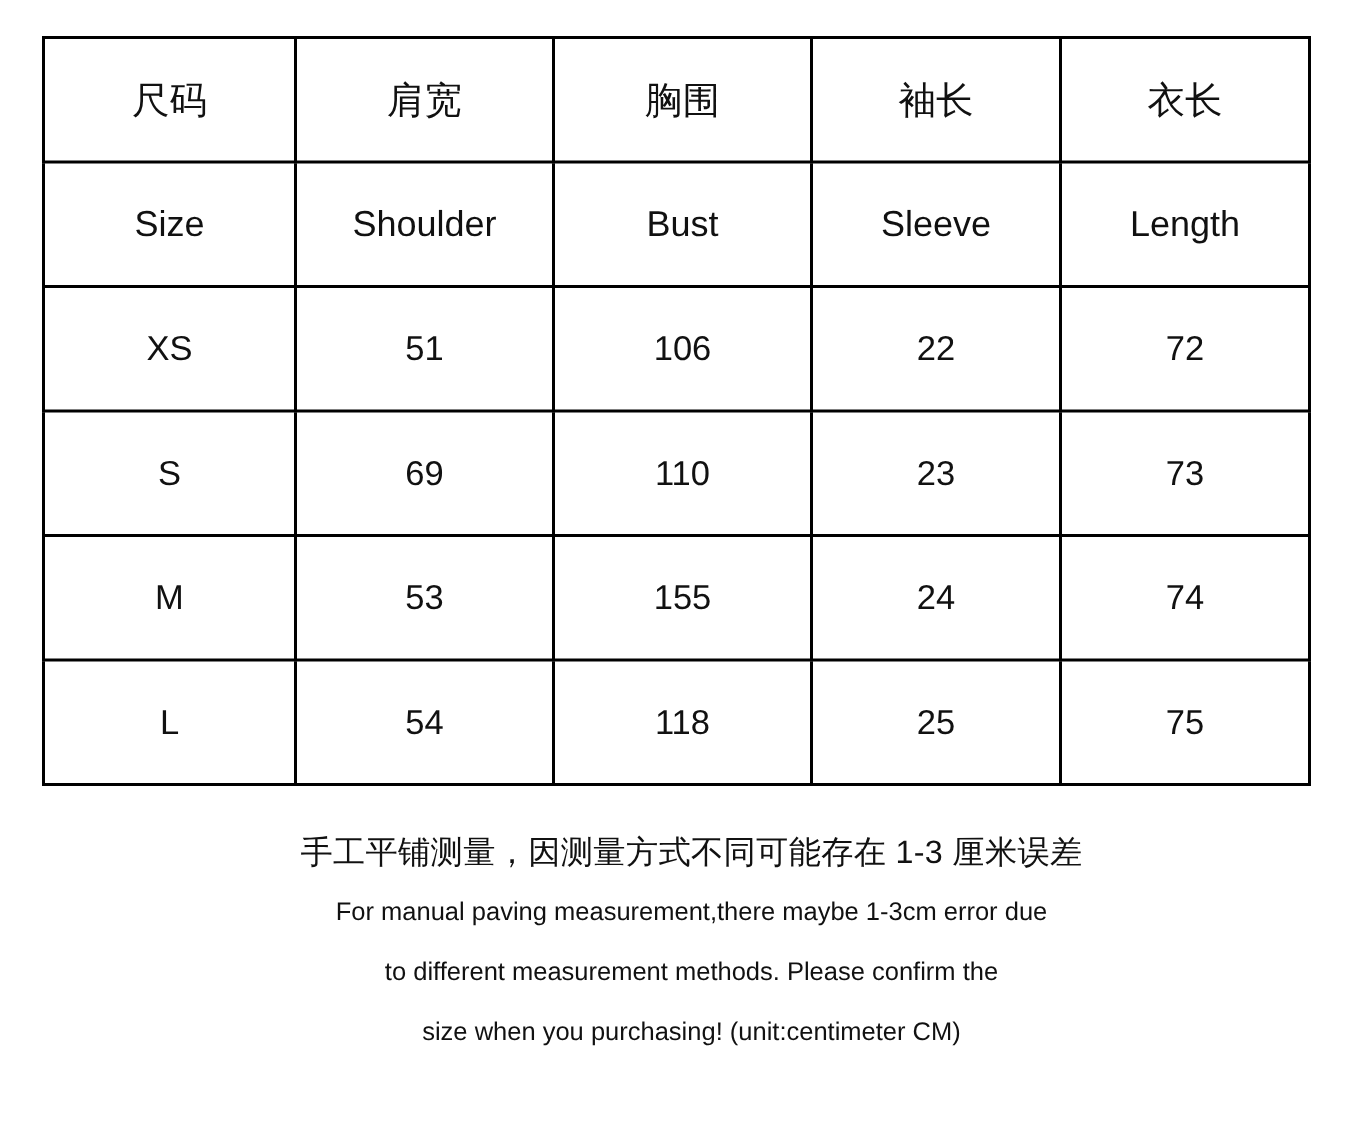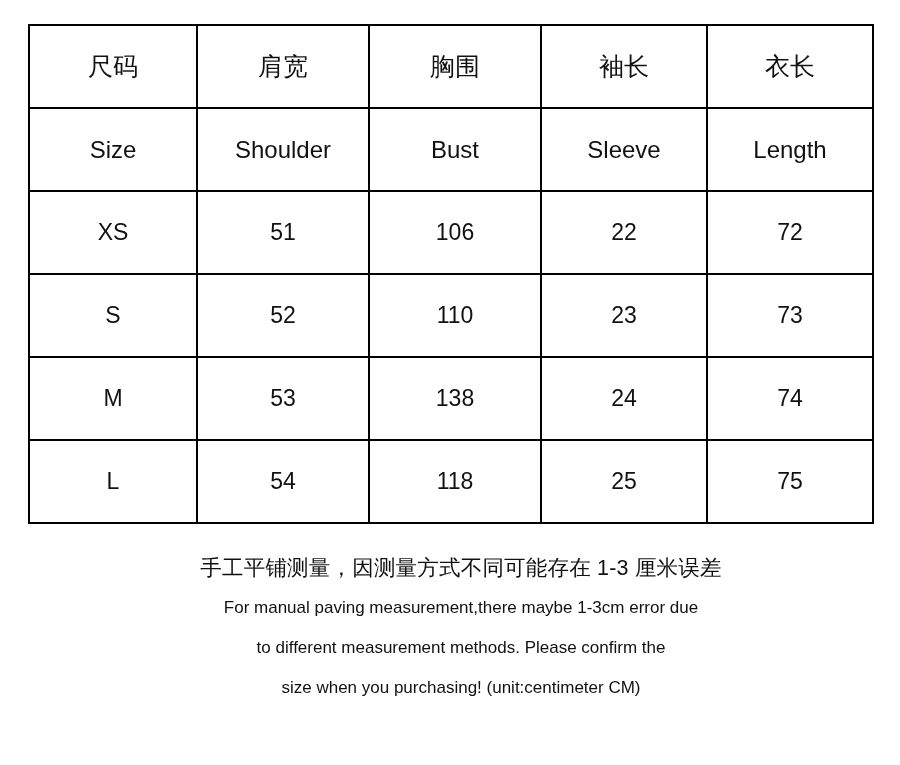--- a/index.html
+++ b/index.html
@@ -113,29 +113,29 @@
         </tr>
         <tr class="row-data">
           <td>XS</td>
           <td>51</td>
           <td>106</td>
           <td>22</td>
           <td>72</td>
         </tr>
         <tr class="row-data">
           <td>S</td>
-          <td>52</td>
+          <td>69</td>
           <td>110</td>
           <td>23</td>
           <td>73</td>
         </tr>
         <tr class="row-data">
           <td>M</td>
           <td>53</td>
-          <td>138</td>
+          <td>155</td>
           <td>24</td>
           <td>74</td>
         </tr>
         <tr class="row-data">
           <td>L</td>
           <td>54</td>
           <td>118</td>
           <td>25</td>
           <td>75</td>
         </tr>

